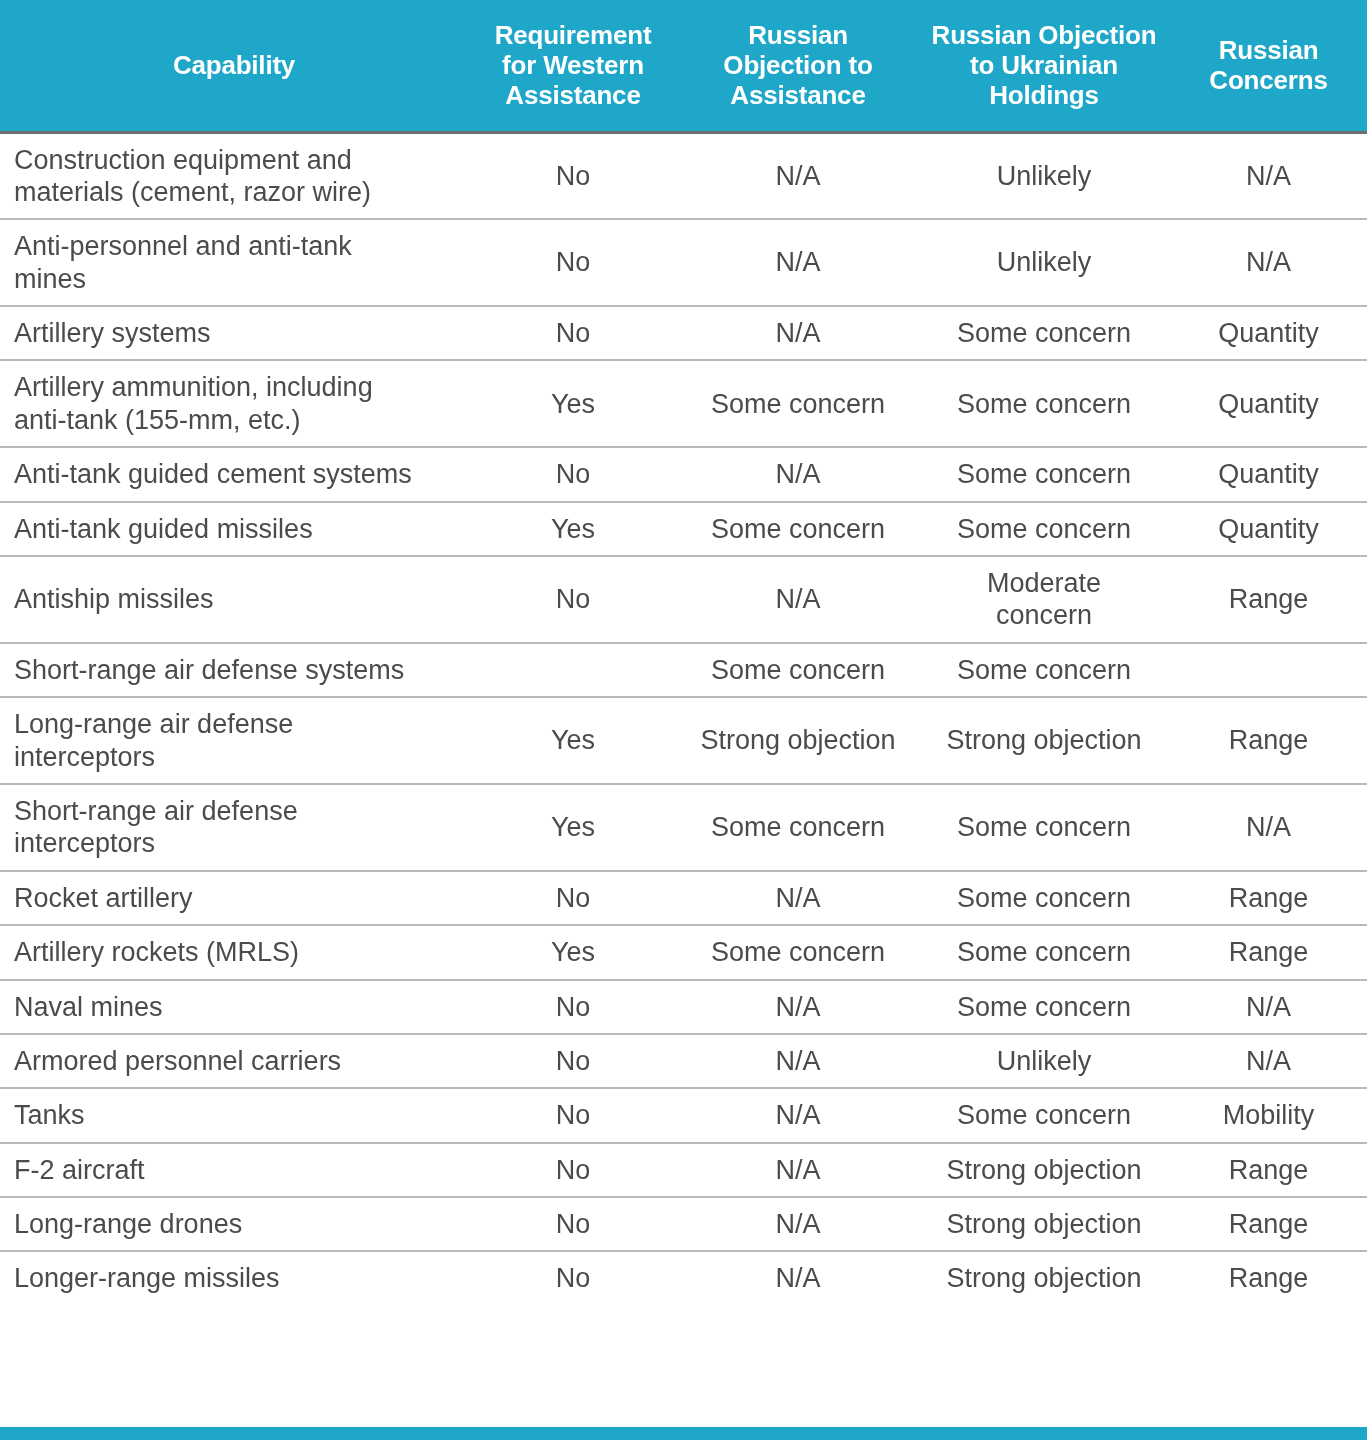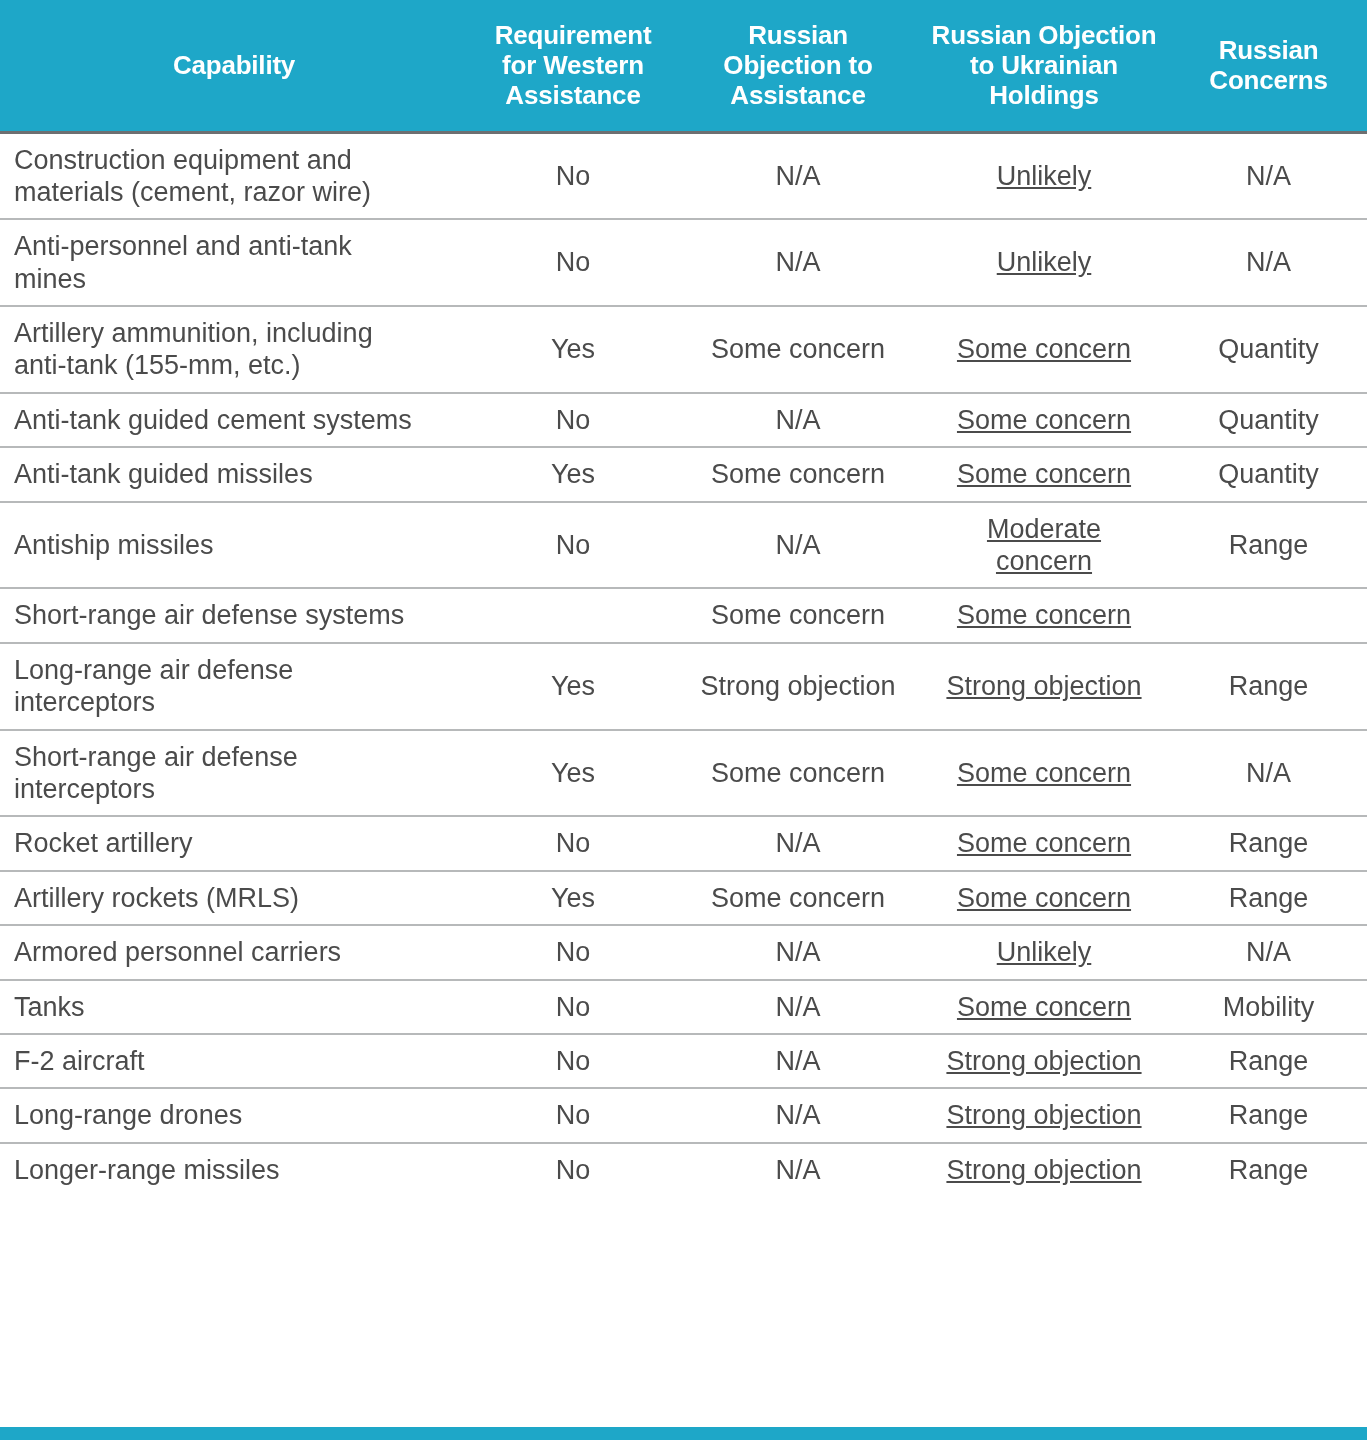--- a/index.html
+++ b/index.html
@@ -52,21 +52,20 @@
     border-top: 3px solid #6d6f71;
   }
   tbody td.cap {
     text-align: left;
     padding-left: 14px;
     padding-right: 49px;
   }
   tbody td:nth-child(4) {
     padding-left: 20px;
     padding-right: 20px;
-    text-decoration: underline;
   }
   .bottom-bar {
     position: absolute;
     left: 0;
     bottom: 0;
     width: 100%;
     height: 13px;
     background: #1EA7C8;
   }
 </style>
@@ -100,20 +99,27 @@
           <td>N/A</td>
         </tr>
         <tr>
           <td class="cap">Anti-personnel and anti-tank mines</td>
           <td>No</td>
           <td>N/A</td>
           <td>Unlikely</td>
           <td>N/A</td>
         </tr>
         <tr>
+          <td class="cap">Artillery systems</td>
+          <td>No</td>
+          <td>N/A</td>
+          <td>Some concern</td>
+          <td>Quantity</td>
+        </tr>
+        <tr>
           <td class="cap">Artillery ammunition, including anti-tank (155-mm, etc.)</td>
           <td>Yes</td>
           <td>Some concern</td>
           <td>Some concern</td>
           <td>Quantity</td>
         </tr>
         <tr>
           <td class="cap">Anti-tank guided cement systems</td>
           <td>No</td>
           <td>N/A</td>
@@ -161,20 +167,27 @@
           <td>N/A</td>
           <td>Some concern</td>
           <td>Range</td>
         </tr>
         <tr>
           <td class="cap">Artillery rockets (MRLS)</td>
           <td>Yes</td>
           <td>Some concern</td>
           <td>Some concern</td>
           <td>Range</td>
+        </tr>
+        <tr>
+          <td class="cap">Naval mines</td>
+          <td>No</td>
+          <td>N/A</td>
+          <td>Some concern</td>
+          <td>N/A</td>
         </tr>
         <tr>
           <td class="cap">Armored personnel carriers</td>
           <td>No</td>
           <td>N/A</td>
           <td>Unlikely</td>
           <td>N/A</td>
         </tr>
         <tr>
           <td class="cap">Tanks</td>

